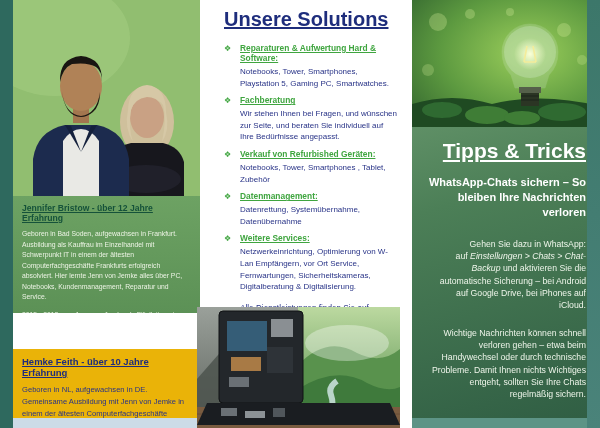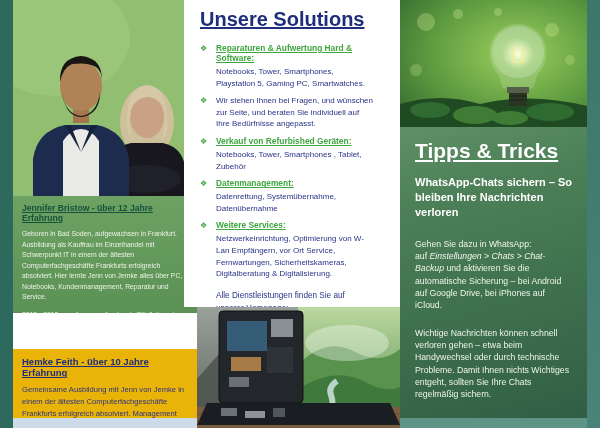--- a/index.html
+++ b/index.html
@@ -22,38 +22,38 @@
   .jen-p { color:#ecf3e4; font-size:6.8px; line-height:1.55; margin:0 0 7px; }
   .hem { height:81px; background:#eab308; padding:7px 9px 0 9px;
          box-sizing:border-box; overflow:hidden;margin-top:36px; }
   .hem-h { color:#1e2d7c; font-weight:bold; text-decoration:underline;
            font-size:9.5px; margin:0 0 6px; }
   .hem-p { color:#283387; font-size:7.6px; line-height:1.58; margin:0; }
   .strip-bottom-left { position:absolute; bottom:0; left:0; width:187px; height:10px;
                        background:#ccdbe7; }
 
   
-  .col-mid { position:absolute; left:184px; top:0; width:200px; height:307px;
+  .col-mid { position:absolute; left:208px; top:0; width:200px; height:307px;
              background:#ffffff; padding:6px 10px 0 16px; box-sizing:border-box; overflow:hidden; }
   .mid-title { font-size:20px; color:#1e2d7c; font-weight:bold;
                text-decoration:underline; margin:2px 0 12px; }
   .sec { display:flex; gap:6px; margin-bottom:6px; }
   .bullet { color:#3fa53f; font-size:8px; line-height:1.5; flex:0 0 10px; }
   .sec-h { color:#3fa53f; font-weight:bold; text-decoration:underline;
            font-size:8.4px; margin-bottom:3px; }
   .sec-t { color:#283387; font-size:8px; line-height:1.45; }
   .mid-footer { color:#283387; font-size:8.2px; line-height:1.6; margin:9px 0 0 16px; }
 
   .laptop-img { position:absolute; left:197px; top:307px; width:203px; height:121px; }
   .laptop-img svg { display:block; }
 
   
-  .col-right { position:absolute; left:400px; top:0; width:187px; height:428px;
+  .col-right { position:absolute; left:412px; top:0; width:187px; height:428px;
                background:linear-gradient(165deg,#7aa77b 0%, #4c7f57 45%, #2f5d43 100%);
-               overflow:hidden; }
+               overflow:hidden;text-align:right; }
   .bulb-img { height:127px; overflow:hidden; }
   .bulb-img svg { display:block; }
   .tips-body { padding:12px 13px 0 15px; }
   .tips-title { color:#ffffff; font-size:21px; font-weight:bold;
                 text-decoration:underline; margin:0 0 12px; }
   .tips-sub { color:#ffffff; font-weight:bold; font-size:11px; line-height:1.35;
               margin-bottom:18px; }
   .tips-p { color:#eef5ea; font-size:8.7px; line-height:1.42; margin:0 0 15px; }
   .block { display:block; }
   .strip-bottom-right { position:absolute; bottom:0; left:0; width:187px; height:10px;
@@ -90,40 +90,42 @@
     </div>
 
     <div class="jen">
       <div class="jen-h">Jennifer Bristow - über 12 Jahre Erfahrung</div>
       <p class="jen-p">Geboren in Bad Soden, aufgewachsen in Frankfurt. Ausbildung als Kauffrau im Einzelhandel mit Schwerpunkt IT in einem der ältesten Computerfachgeschäfte Frankfurts erfolgreich absolviert. Hier lernte Jenn von Jemke alles über PC, Notebooks, Kundenmanagement, Reparatur und Service.</p>
       <p class="jen-p">2015 - 2018: war Jenn von Jemke als Filialleitung in Bornheim mit einer Zweitfiliale des Computerfachgeschäfts tätig, bis sie schließlich 2021 Jemke Solutions mit Hemke Feith gründete.</p>
     </div>
 
     <div class="hem">
       <div class="hem-h">Hemke Feith - über 10 Jahre Erfahrung</div>
+      <p class="hem-p">Geboren in NL, aufgewachsen in DE.</p>
       <p class="hem-p">Gemeinsame Ausbildung mit Jenn von Jemke in einem der ältesten Computerfachgeschäfte Frankfurts erfolgreich absolviert. Management und Servicewissen intensivierte Hemke von Jemke bei der GIZ. Verantwortungsliebend, optimistisch und Offenheit für neues zeichnen Hemke von Jemke aus.</p>
     </div>
 
     <div class="strip-bottom-left"></div>
   </div>
 
   <div class="col-mid">
     <h1 class="mid-title">Unsere Solutions</h1>
 
     <div class="sec">
       <span class="bullet">❖</span>
       <div class="sec-body">
         <div class="sec-h">Reparaturen &amp; Aufwertung Hard &amp; Software:</div>
         <div class="sec-t">Notebooks, Tower, Smartphones, Playstation 5, Gaming PC, Smartwatches.</div>
       </div>
     </div>
 
     <div class="sec">
       <span class="bullet">❖</span>
       <div class="sec-body">
+        <div class="sec-h">Fachberatung</div>
         <div class="sec-t">Wir stehen Ihnen bei Fragen, und wünschen zur Seite, und beraten Sie individuell auf Ihre Bedürfnisse angepasst.</div>
       </div>
     </div>
 
     <div class="sec">
       <span class="bullet">❖</span>
       <div class="sec-body">
         <div class="sec-h">Verkauf von Refurbished Geräten:</div>
         <div class="sec-t">Notebooks, Tower, Smartphones , Tablet, Zubehör</div>
       </div>

